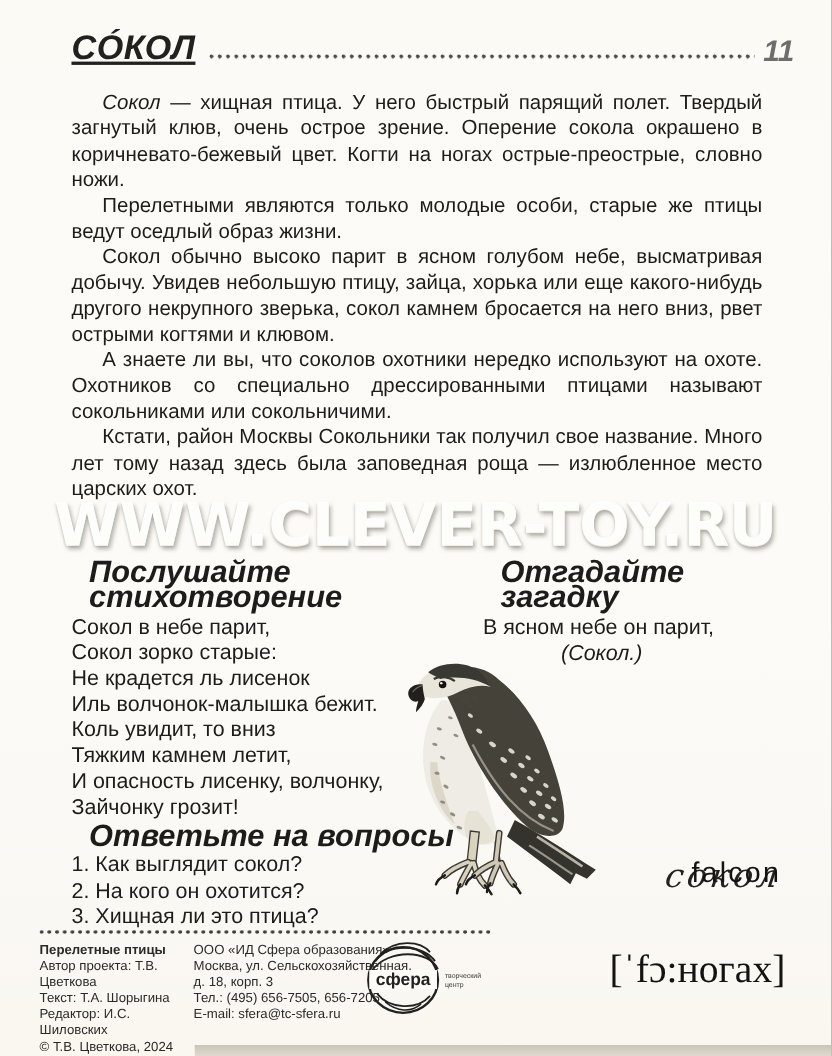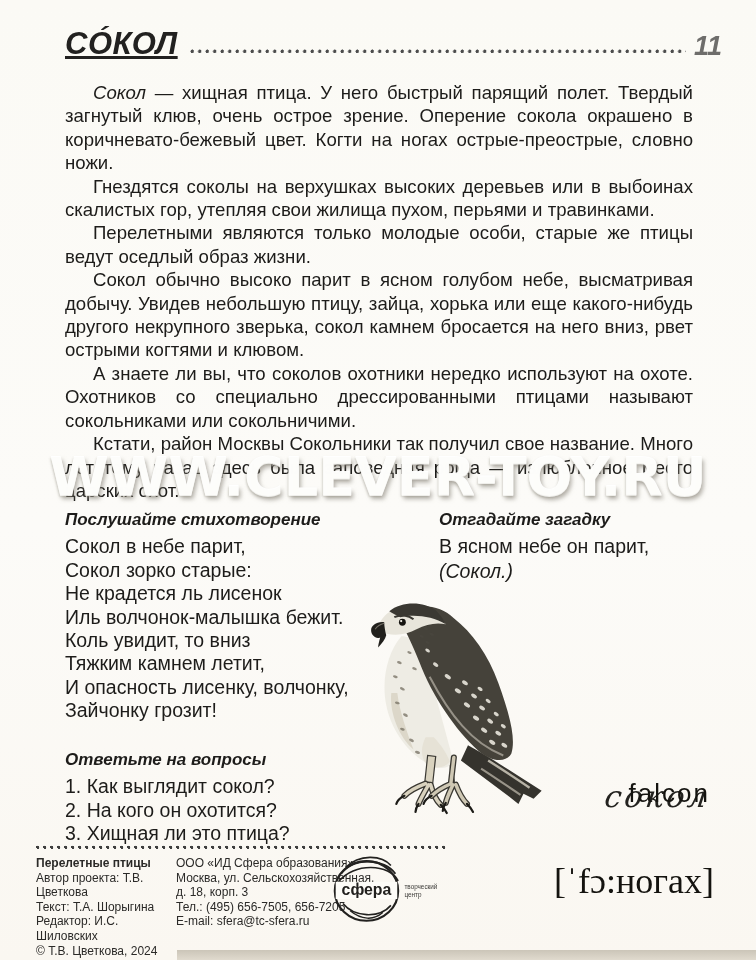--- a/index.html
+++ b/index.html
@@ -20,24 +20,24 @@
   .bodytext p{margin:0;text-indent:28px;}
   .ital{font-style:italic;}
   
   .watermark{
     position:absolute;left:0;top:446px;width:100%;text-align:center;z-index:6;pointer-events:none;
     font-family:"DejaVu Sans",sans-serif;font-size:54px;font-weight:bold;white-space:nowrap;
     color:rgba(253,253,250,.82);
     text-shadow:0 -1px 0 rgba(255,255,255,.95), 2px 3px 4px rgba(122,117,106,.55), -1px 1px 2px rgba(160,154,142,.30);
   }
   
-  .col-heading{font-size:17px;font-weight:bold;font-style:italic;margin:0 0 4px 0;}
+  .col-heading{font-size:28px;font-weight:bold;font-style:italic;margin:0 0 4px 16px;}
   .poem{position:absolute;left:65px;top:508px;width:372px;font-size:19.5px;line-height:23.4px;}
   .riddle{position:absolute;left:439px;top:508px;width:216px;font-size:19.5px;line-height:23.4px;}
-  .riddle-answer{font-style:italic;text-align:left;margin-top:1px;}
+  .riddle-answer{font-style:italic;text-align:center;margin-top:1px;}
   .questions{position:absolute;left:65px;top:748px;width:372px;font-size:19.5px;line-height:23.4px;}
   
   .bird{position:absolute;left:369px;top:596px;width:202px;height:220px;}
   
   .vocab-cursive{position:absolute;right:46px;top:779px;font-family:"DejaVu Serif",serif;font-style:italic;
     font-size:30px;letter-spacing:3px;transform:skewX(-8deg);color:#23221f;}
   .vocab-en{position:absolute;right:46px;top:778px;font-size:26px;letter-spacing:2px;color:#14130f;}
   .vocab-ipa{position:absolute;right:42px;top:860px;font-family:"Liberation Serif",serif;font-size:36px;color:#14130f;}
   
   .footer-dots{position:absolute;left:36px;top:845px;width:412px;height:5px;
@@ -59,21 +59,20 @@
 <div class="page">
 
   <div class="header">
     <div class="title">СÓКОЛ</div>
     <div class="leader"></div>
     <div class="pagenum">11</div>
   </div>
 
   <div class="bodytext">
     <p><span class="ital">Сокол</span><span> — хищная птица. У него быстрый парящий полет. Твердый загнутый клюв, очень острое зрение. Оперение сокола окрашено в коричневато-бежевый цвет. Когти на ногах острые-преострые, словно ножи.</span></p>
-    <p>Гнездятся соколы на верхушках высоких деревьев или в выбоинах скалистых гор, утепляя свои жилища пухом, перьями и травинками.</p>
     <p>Перелетными являются только молодые особи, старые же птицы ведут оседлый образ жизни.</p>
     <p>Сокол обычно высоко парит в ясном голубом небе, высматривая добычу. Увидев небольшую птицу, зайца, хорька или еще какого-нибудь другого некрупного зверька, сокол камнем бросается на него вниз, рвет острыми когтями и клювом.</p>
     <p>А знаете ли вы, что соколов охотники нередко используют на охоте. Охотников со специально дрессированными птицами называют сокольниками или сокольничими.</p>
     <p>Кстати, район Москвы Сокольники так получил свое название. Много лет тому назад здесь была заповедная роща — излюбленное место царских охот.</p>
   </div>
 
   <div class="watermark">WWW.CLEVER-TOY.RU</div>
 
   <div class="poem">
     <div class="col-heading">Послушайте стихотворение</div>

